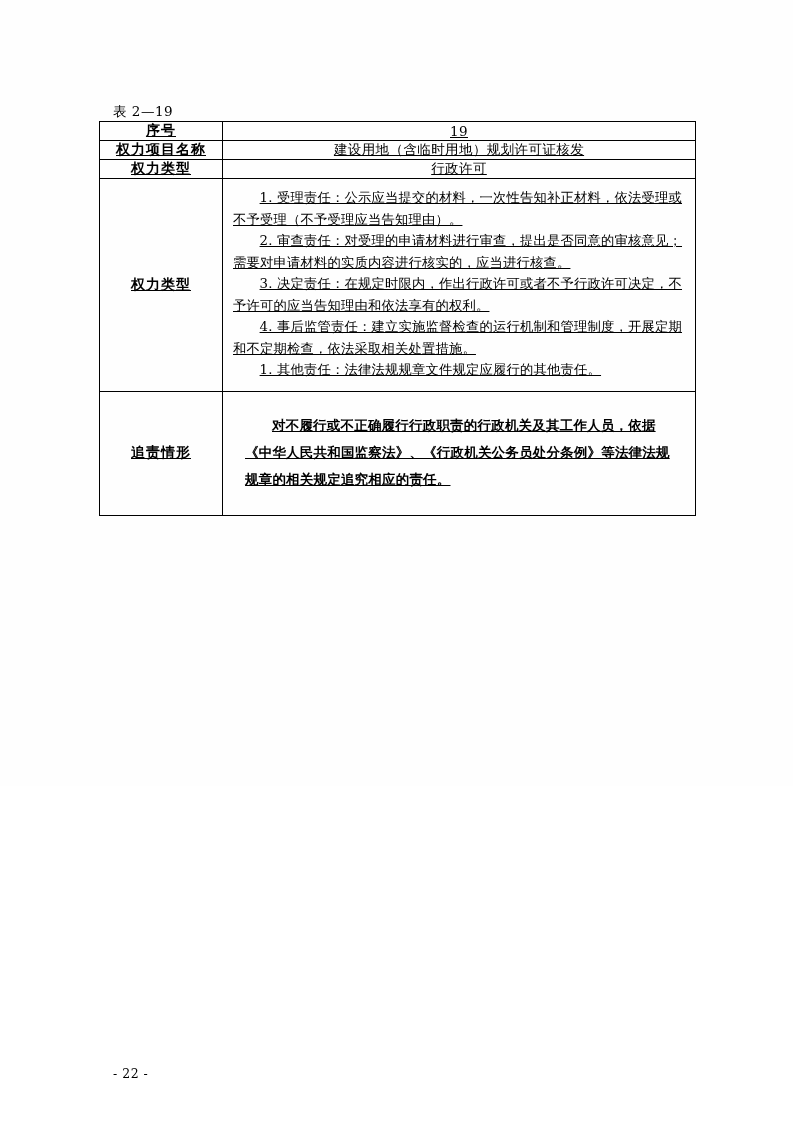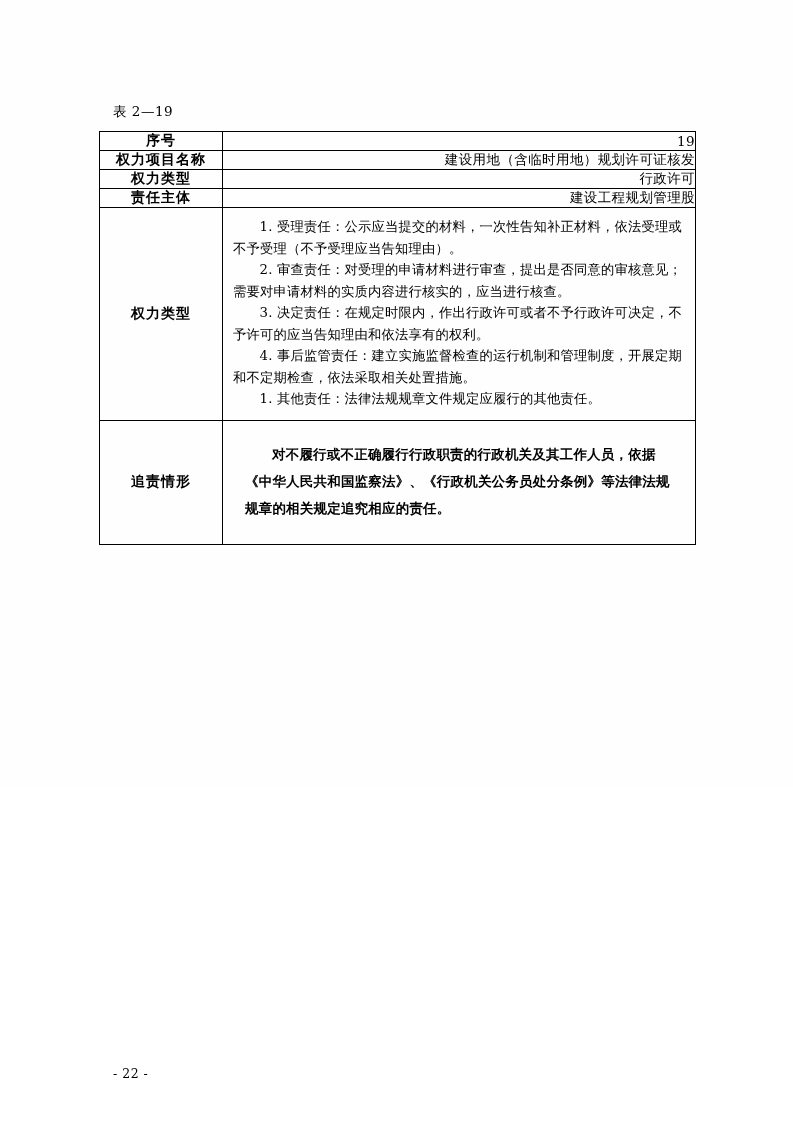--- a/index.html
+++ b/index.html
@@ -26,40 +26,41 @@
     position: absolute;
     left: 113px;
     top: 103px;
     font-size: 13.5px;
     font-family: "DejaVu Serif", "Liberation Serif", serif;
     letter-spacing: 0.5px;
   }
   table.doc-table {
     position: absolute;
     left: 99px;
-    top: 131px;
+    top: 121px;
     width: 597px;
     border-collapse: collapse;
     table-layout: fixed;
+    text-decoration: underline;
   }
   table.doc-table td {
     border: 1px solid #000000;
     vertical-align: middle;
     padding: 0;
   }
   td.label-cell {
     width: 122px;
     text-align: center;
     font-weight: bold;
     font-size: 14px;
     letter-spacing: 1px;
     padding: 9px 2px;
   }
   td.value-cell {
-    text-align: right;
+    text-align: center;
     font-size: 13.5px;
     padding: 9px 6px;
     letter-spacing: 0.4px;
   }
   td.value-cell.block {
     text-align: left;
     padding: 8px 10px 10px 10px;
     line-height: 1.62;
   }
   .para {
@@ -99,24 +100,20 @@
       </tr>
       <tr>
         <td class="label-cell">权力项目名称</td>
         <td class="value-cell">建设用地（含临时用地）规划许可证核发</td>
       </tr>
       <tr>
         <td class="label-cell">权力类型</td>
         <td class="value-cell">行政许可</td>
       </tr>
       <tr>
-        <td class="label-cell">责任主体</td>
-        <td class="value-cell">建设工程规划管理股</td>
-      </tr>
-      <tr>
         <td class="label-cell">权力类型</td>
         <td class="value-cell block">
           <p class="para">1. 受理责任：公示应当提交的材料，一次性告知补正材料，依法受理或不予受理（不予受理应当告知理由）。</p>
           <p class="para">2. 审查责任：对受理的申请材料进行审查，提出是否同意的审核意见；需要对申请材料的实质内容进行核实的，应当进行核查。</p>
           <p class="para">3. 决定责任：在规定时限内，作出行政许可或者不予行政许可决定，不予许可的应当告知理由和依法享有的权利。</p>
           <p class="para">4. 事后监管责任：建立实施监督检查的运行机制和管理制度，开展定期和不定期检查，依法采取相关处置措施。</p>
           <p class="para">1. 其他责任：法律法规规章文件规定应履行的其他责任。</p>
         </td>
       </tr>
       <tr>

